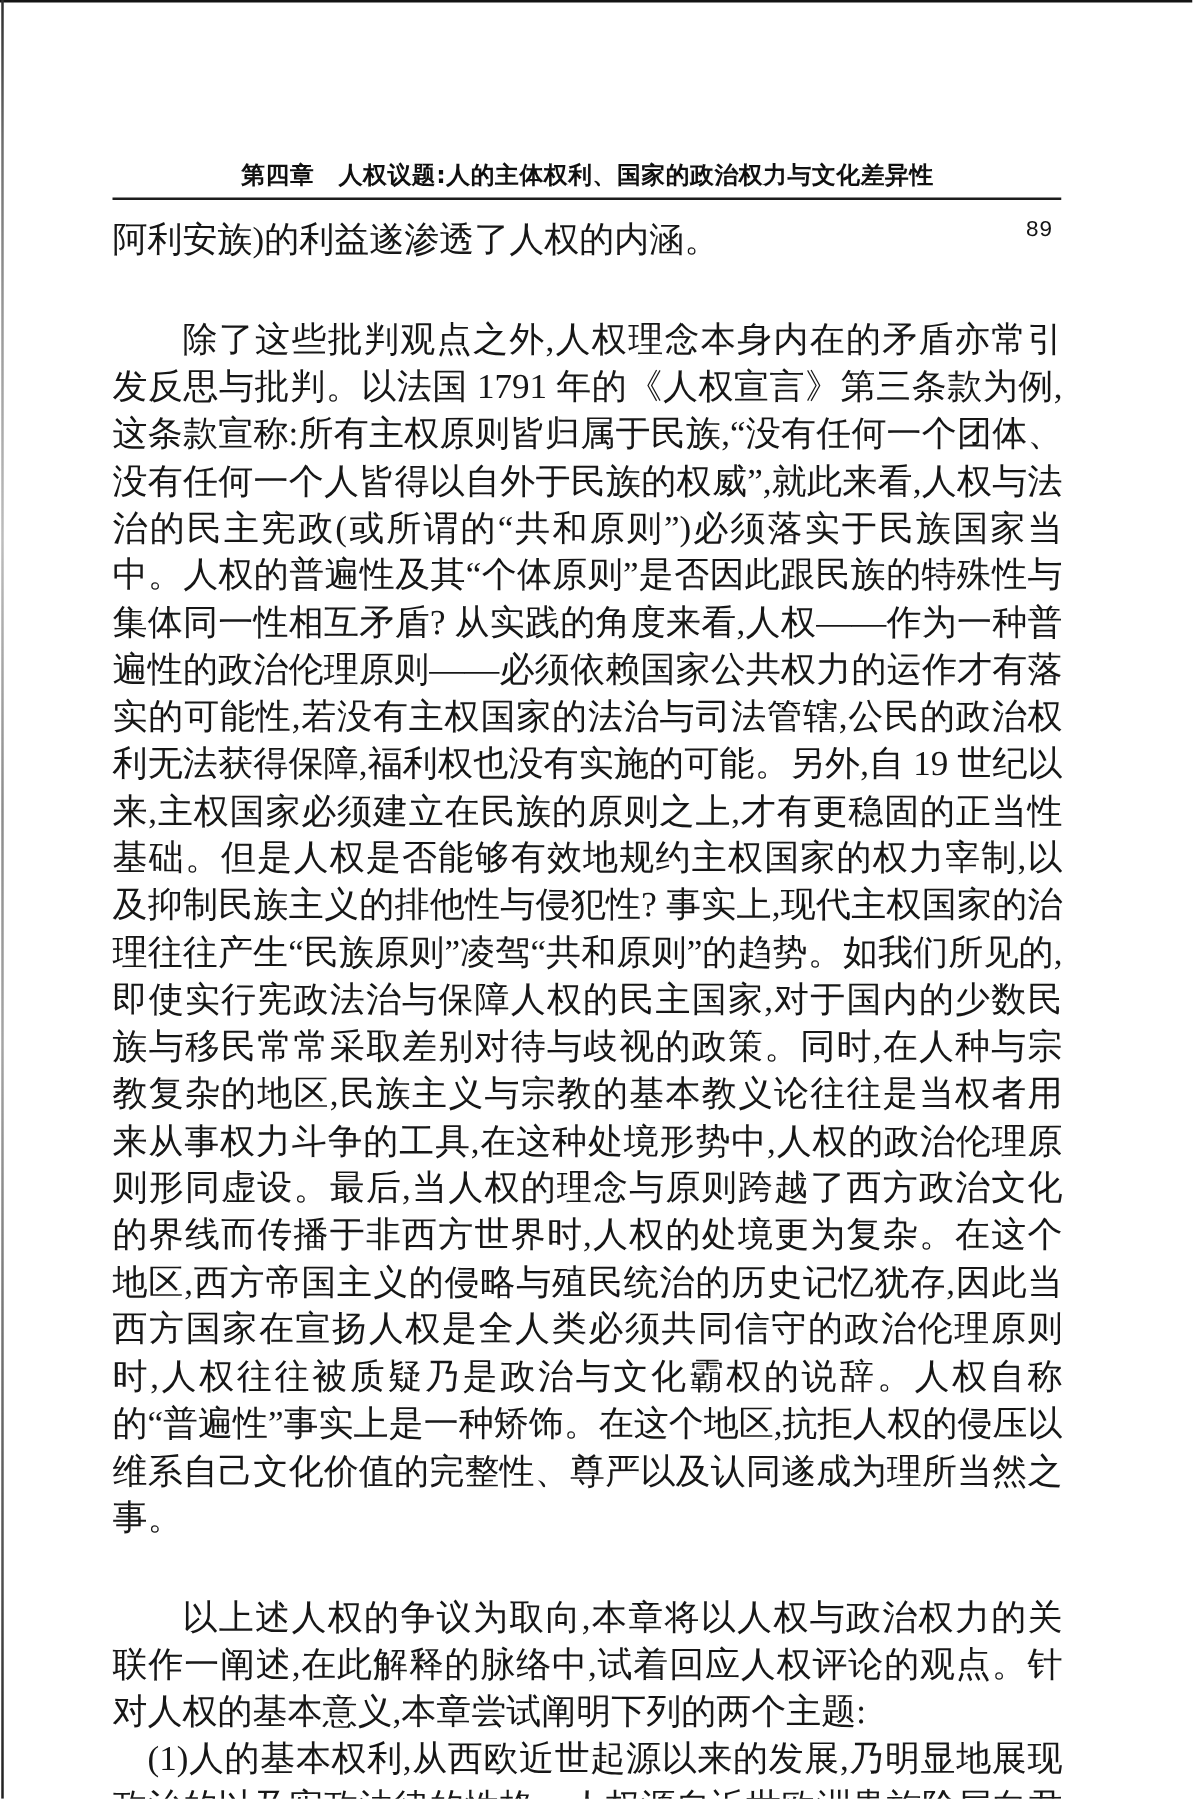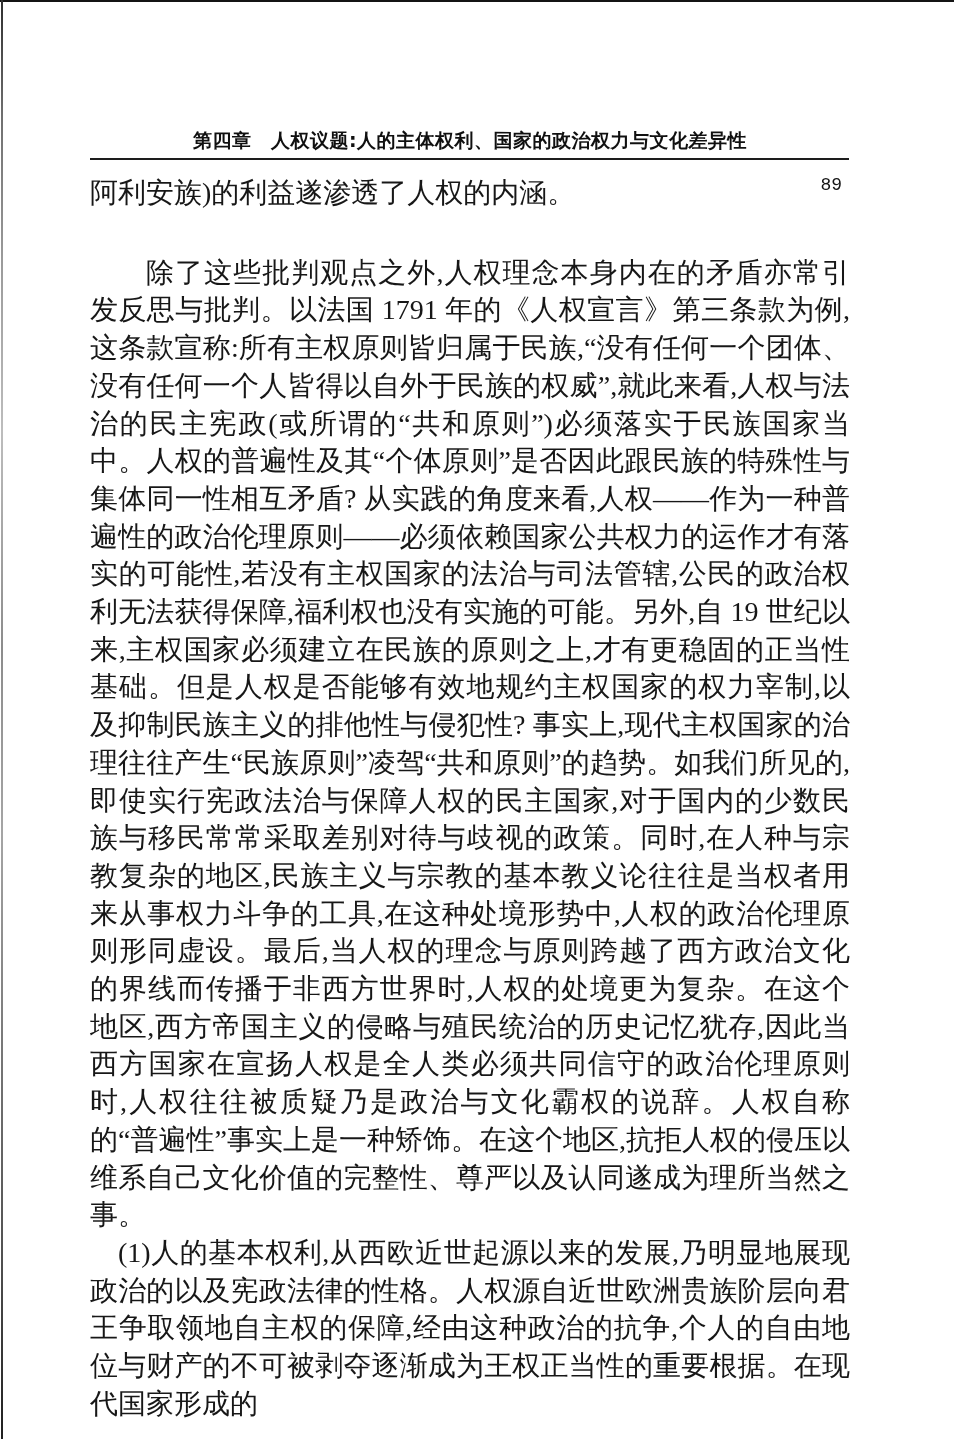--- a/index.html
+++ b/index.html
@@ -90,14 +90,15 @@
 <header class="running-head">
   <div class="head-title">第四章　人权议题:人的主体权利、国家的政治权力与文化差异性</div>
   <div class="page-number">89</div>
 </header>
 
 <div class="head-rule"></div>
 
 <main class="body-text">
     <p class="para indent-0">阿利安族)的利益遂渗透了人权的内涵。</p>
     <p class="para indent-2">除了这些批判观点之外,人权理念本身内在的矛盾亦常引发反思与批判。以法国 1791 年的《人权宣言》第三条款为例,这条款宣称:所有主权原则皆归属于民族,“没有任何一个团体、没有任何一个人皆得以自外于民族的权威”,就此来看,人权与法治的民主宪政(或所谓的“共和原则”)必须落实于民族国家当中。人权的普遍性及其“个体原则”是否因此跟民族的特殊性与集体同一性相互矛盾? 从实践的角度来看,人权——作为一种普遍性的政治伦理原则——必须依赖国家公共权力的运作才有落实的可能性,若没有主权国家的法治与司法管辖,公民的政治权利无法获得保障,福利权也没有实施的可能。另外,自 19 世纪以来,主权国家必须建立在民族的原则之上,才有更稳固的正当性基础。但是人权是否能够有效地规约主权国家的权力宰制,以及抑制民族主义的排他性与侵犯性? 事实上,现代主权国家的治理往往产生“民族原则”凌驾“共和原则”的趋势。如我们所见的,即使实行宪政法治与保障人权的民主国家,对于国内的少数民族与移民常常采取差别对待与歧视的政策。同时,在人种与宗教复杂的地区,民族主义与宗教的基本教义论往往是当权者用来从事权力斗争的工具,在这种处境形势中,人权的政治伦理原则形同虚设。最后,当人权的理念与原则跨越了西方政治文化的界线而传播于非西方世界时,人权的处境更为复杂。在这个地区,西方帝国主义的侵略与殖民统治的历史记忆犹存,因此当西方国家在宣扬人权是全人类必须共同信守的政治伦理原则时,人权往往被质疑乃是政治与文化霸权的说辞。人权自称的“普遍性”事实上是一种矫饰。在这个地区,抗拒人权的侵压以维系自己文化价值的完整性、尊严以及认同遂成为理所当然之事。</p>
+    <p class="para indent-2">以上述人权的争议为取向,本章将以人权与政治权力的关联作一阐述,在此解释的脉络中,试着回应人权评论的观点。针对人权的基本意义,本章尝试阐明下列的两个主题:</p>
     <p class="para indent-1">(1)人的基本权利,从西欧近世起源以来的发展,乃明显地展现政治的以及宪政法律的性格。人权源自近世欧洲贵族阶层向君王争取领地自主权的保障,经由这种政治的抗争,个人的自由地位与财产的不可被剥夺逐渐成为王权正当性的重要根据。在现代国家形成的</p>
   </main>
 
 </body></html>

